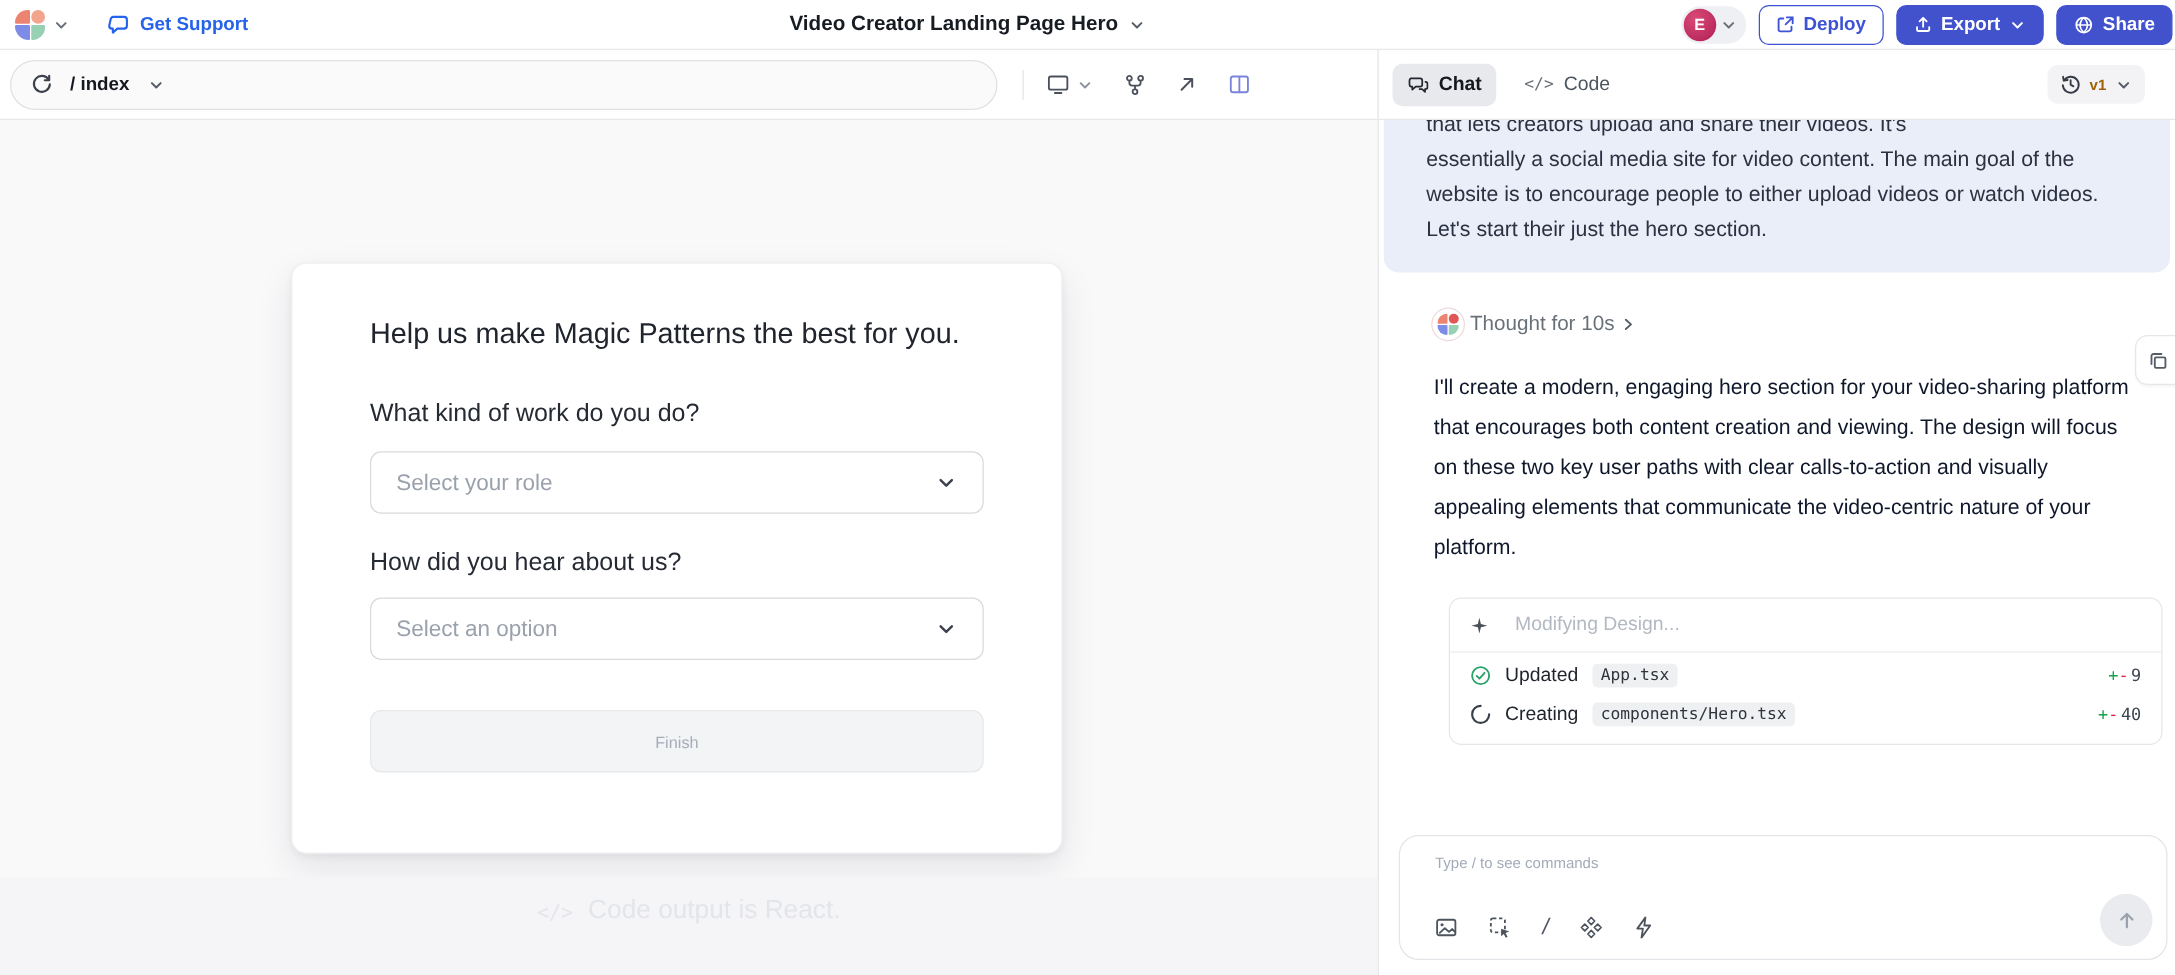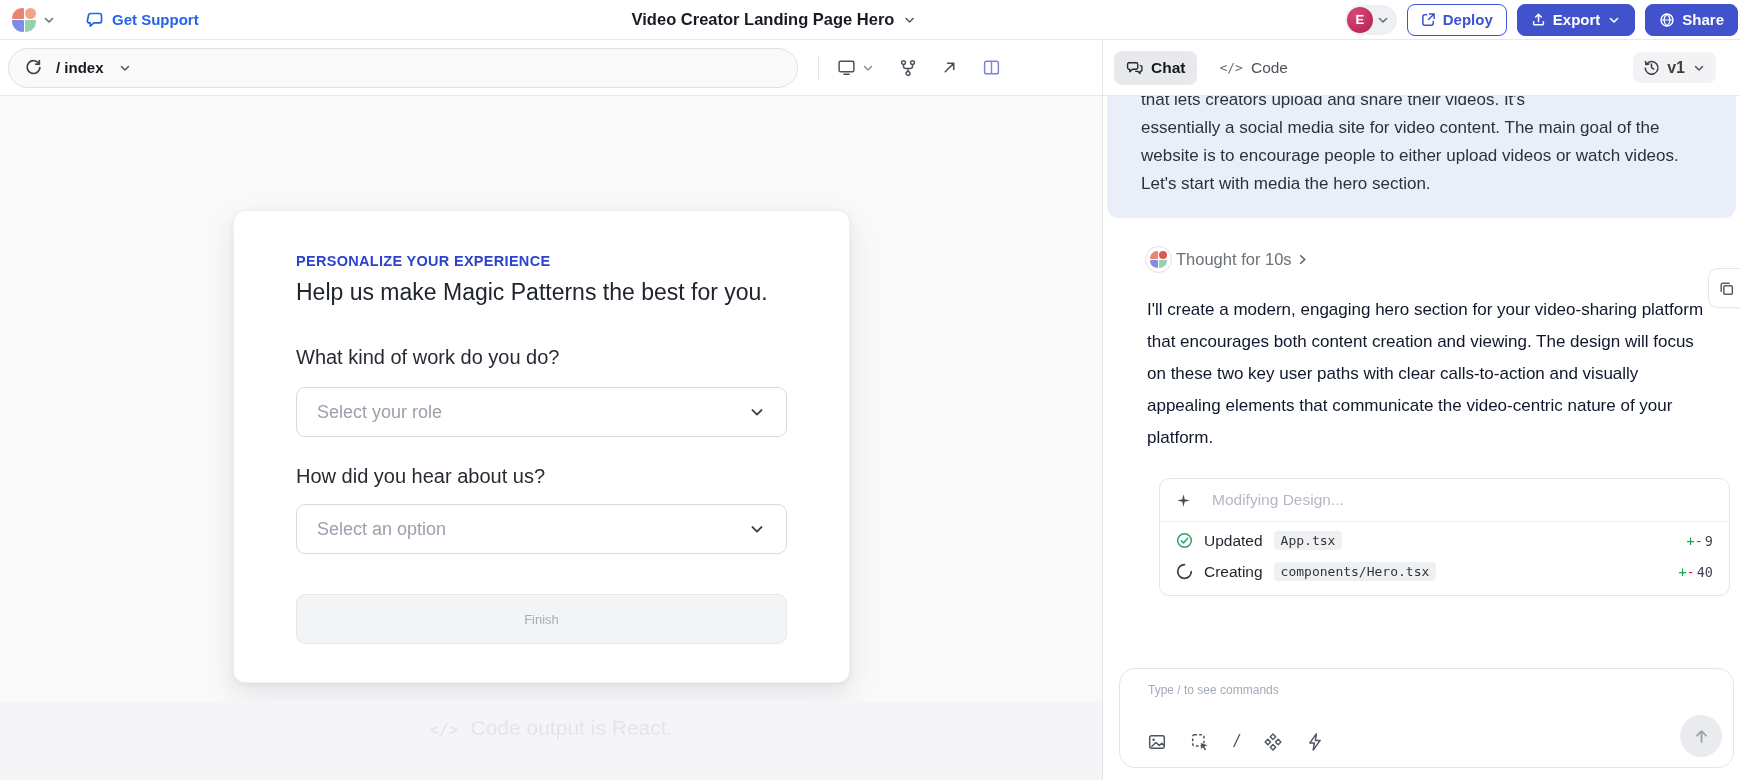--- a/index.html
+++ b/index.html
@@ -44,21 +44,21 @@
   .tb-group { display:flex; align-items:center; gap:5px; cursor:pointer; }
   .toolbar-right { flex:1; display:flex; align-items:center; padding:0 24px 0 11px;
                    border-left:1px solid #e3e4e8; border-bottom:1px solid #e7e8ea; }
   .tab { display:flex; align-items:center; gap:8px; height:34px; padding:0 12px; border-radius:8px;
          font-size:15.5px; cursor:pointer; }
   .tab-active { background:#e8e9ec; color:#15181f; font-weight:700; }
   .tab-idle { color:#4d545e; margin-left:10px; }
   .code-glyph { font-family:"DejaVu Sans Mono", monospace; font-size:13px; color:#6a7078; }
   .version { margin-left:auto; display:flex; align-items:center; gap:7px; background:#f3f3f5;
              border-radius:8px; height:31px; padding:0 10px; cursor:pointer; }
-  .version-label { font-size:16px; font-weight:700; color:#404040; }
+  .version-label { font-size:12px; font-weight:700; color:#a16207; }
 
   
   .main { height:684px; display:flex; }
 
   
   .preview { width:1102px; background:#f9f9fa; position:relative; }
   .preview-footer { position:absolute; left:0; right:0; bottom:0; height:78px; background:#f5f5f7;
                     display:flex; justify-content:center; align-items:flex-start; padding-top:14px;
                     gap:12px; color:#e2e5ea; }
   .footer-glyph { font-family:"DejaVu Sans Mono", monospace; font-size:16px; padding-top:4px; }
@@ -250,21 +250,20 @@
           <path d="M3.5 5.5 L7 9 L10.5 5.5" fill="none" stroke="#555b66" stroke-width="1.6" stroke-linecap="round" stroke-linejoin="round"></path>
         </svg>
     </span>
   </div>
 </div>
 
 <div class="main">
 
   <div class="preview">
     <div class="modal">
-      <div class="eyebrow">PERSONALIZE YOUR EXPERIENCE</div>
       <div class="modal-heading">Help us make Magic Patterns the best for you.</div>
 
       <div class="q-label">What kind of work do you do?</div>
       <div class="select sel1">
         <span class="select-text">Select your role</span>
         <svg width="18" height="18" viewBox="0 0 14 14">
             <path d="M3.5 5.5 L7 9 L10.5 5.5" fill="none" stroke="#3c414b" stroke-width="1.5" stroke-linecap="round" stroke-linejoin="round"></path>
           </svg>
       </div>
 
@@ -285,21 +284,21 @@
       <span class="footer-glyph">&lt;/&gt;</span>
       <span class="footer-note">Code output is React.</span>
     </div>
   </div>
 
   <div class="chatpanel">
 
     <div class="bubble">
       <div class="clipped-line">that lets creators upload and share their videos. It's</div>
       <p>essentially a social media site for video content. The main goal of the website is to encourage people to either upload videos or watch videos.</p>
-      <p>Let's start with media the hero section.</p>
+      <p>Let's start their just the hero section.</p>
     </div>
 
     <div class="thought-row">
       <span class="mini-avatar">
         <span class="mini-logo">
           <i class="tl"></i>
             <i class="tr"></i>
             <i class="bl"></i>
             <i class="br"></i>
         </span>

